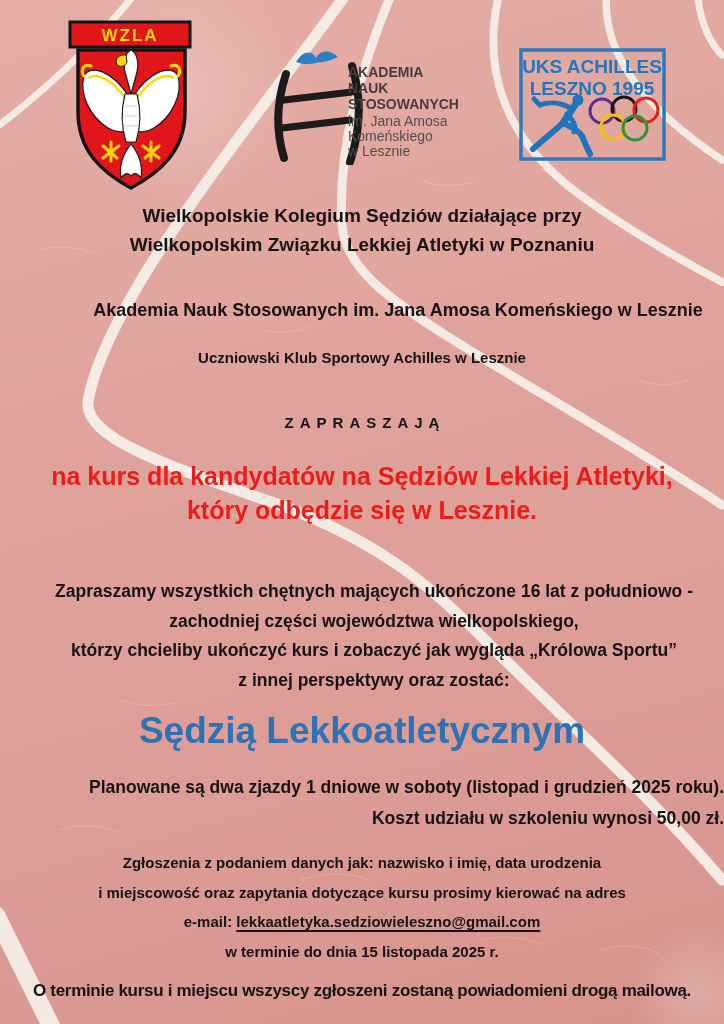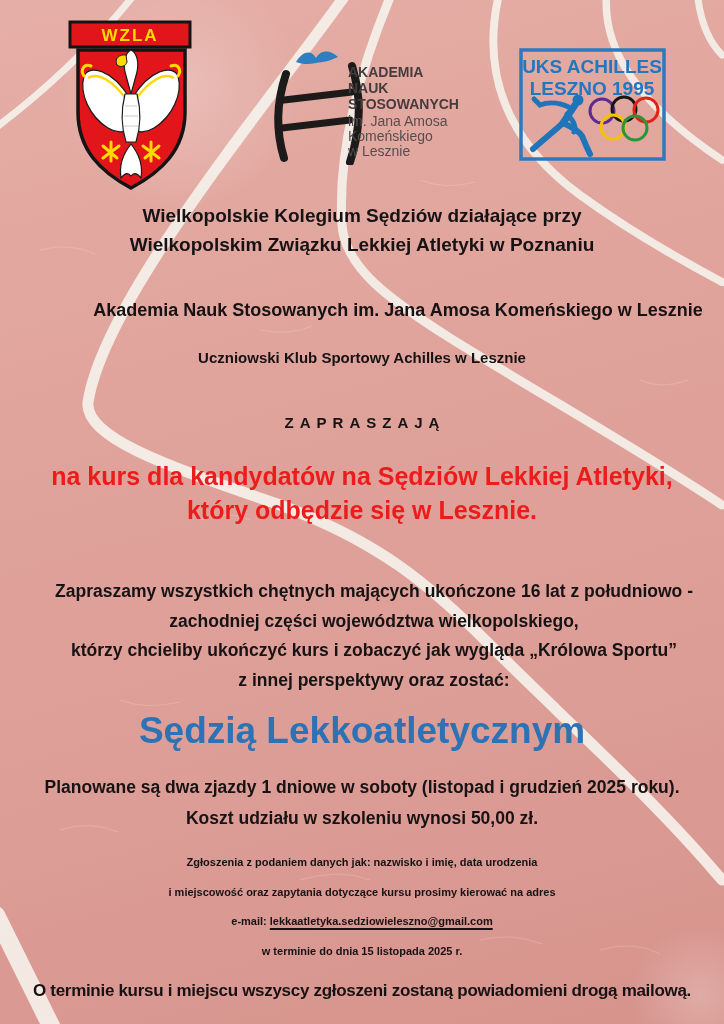--- a/index.html
+++ b/index.html
@@ -10,22 +10,22 @@
   }
   .bg{position:absolute;inset:0;}
   .txt{position:absolute;left:0;width:724px;text-align:center;color:#171213;font-weight:700;}
   .org1{top:201px;font-size:19px;line-height:29px;}
   .org2{top:296px;font-size:18px;line-height:29px;margin-left:36px;}
   .org3{top:343px;font-size:15px;line-height:29px;}
   .invite{top:412px;font-size:15px;line-height:22px;letter-spacing:6px;text-indent:6px;}
   .headline{top:459px;font-size:25px;line-height:34px;color:#ee1b1b;}
   .intro{top:577px;font-size:17.5px;line-height:29.5px;margin-left:12px;}
   .role{top:711px;font-size:37px;line-height:40px;color:#2c72b4;}
-  .schedule{top:772px;font-size:17.5px;line-height:31px;}
-  .application{top:848px;font-size:11px;line-height:29.5px;}
+  .schedule{top:772px;font-size:17.5px;line-height:31px;text-align:right;}
+  .application{top:848px;font-size:15px;line-height:29.5px;}
   .footer{top:978px;font-size:17px;line-height:26px;letter-spacing:-0.3px;text-align:center;}
   .email{text-decoration:underline;text-decoration-thickness:2px;text-underline-offset:3px;cursor:pointer;}
   .logo{position:absolute;}
 </style>
 </head>
 <body>
 
 <div class="poster">
 
   <svg class="bg" width="724" height="1024" viewBox="0 0 724 1024" aria-hidden="true">

